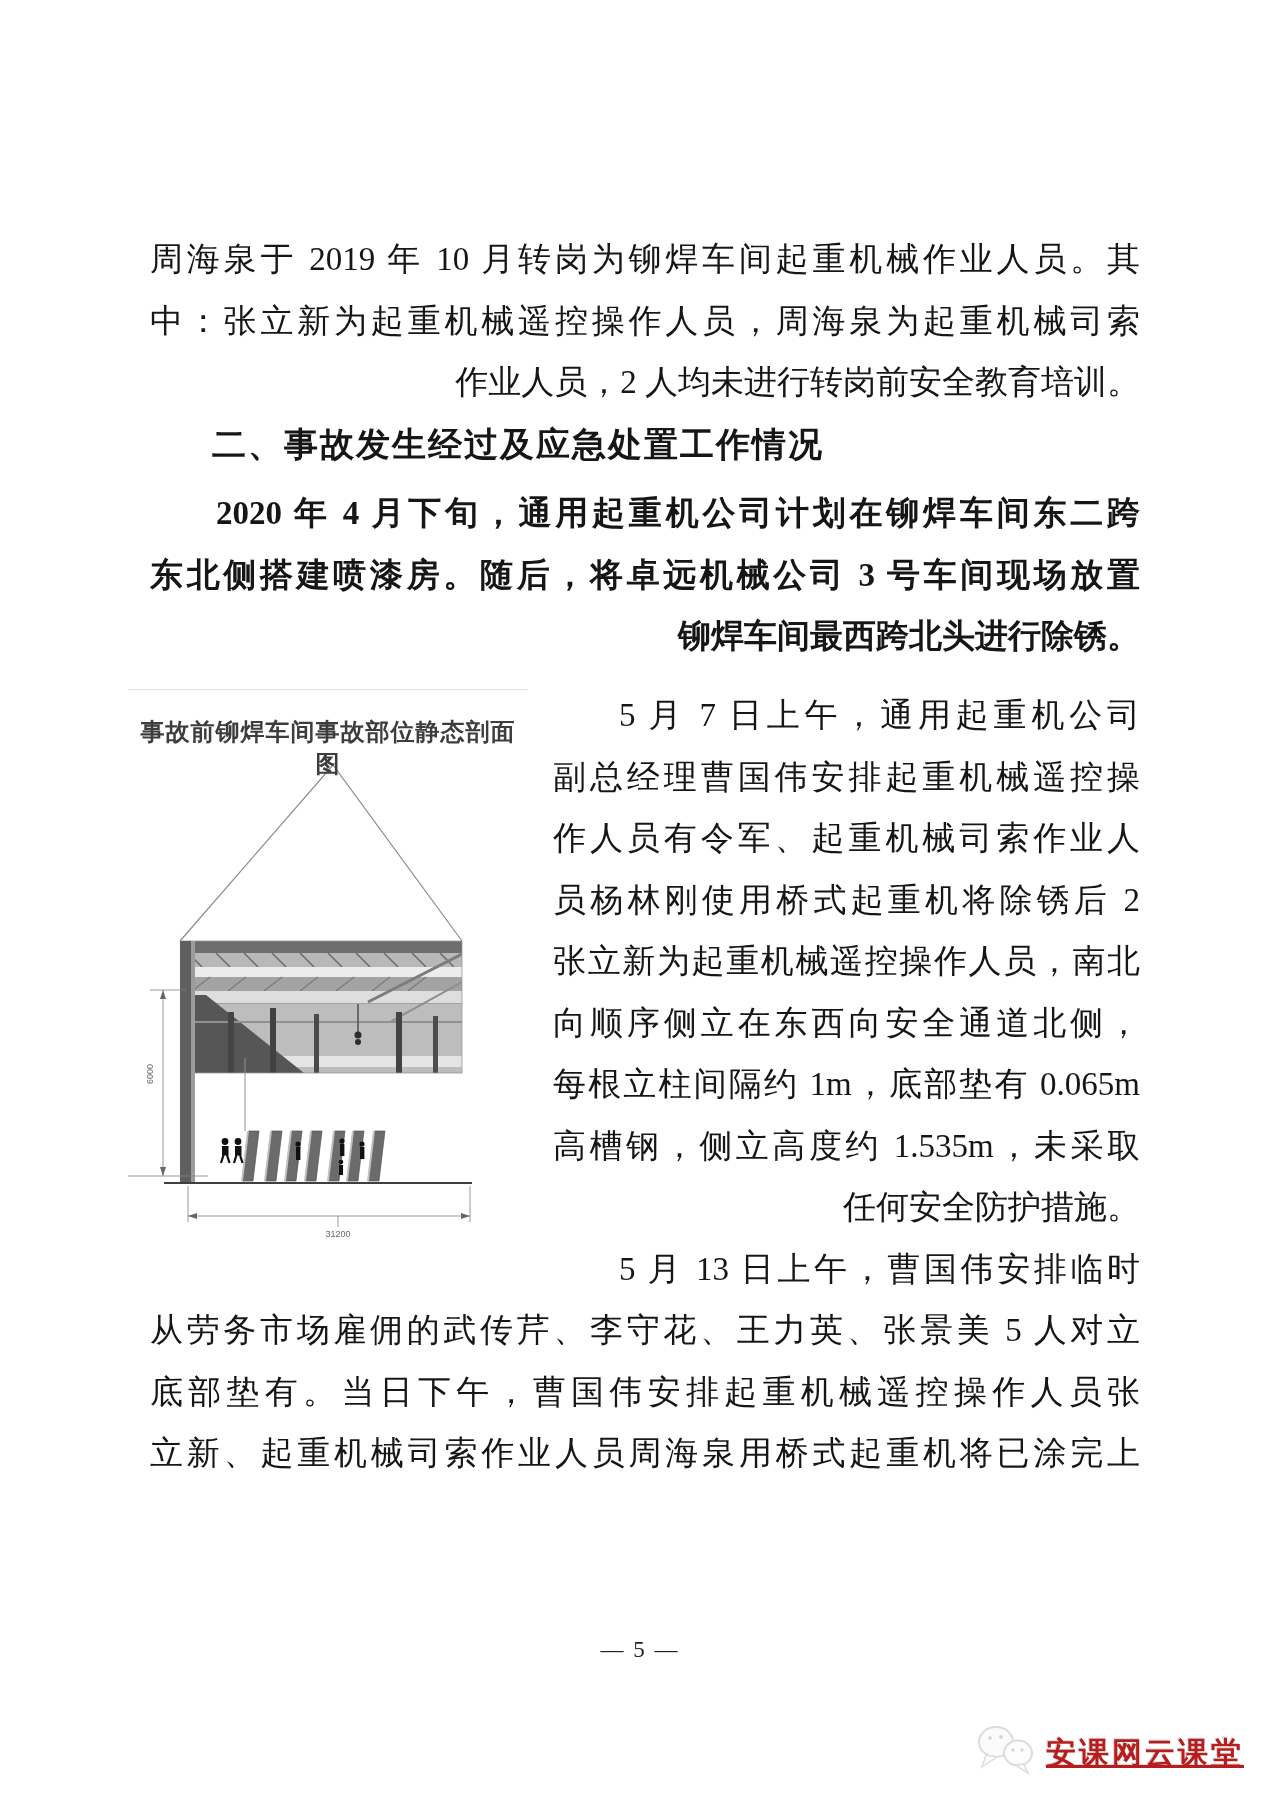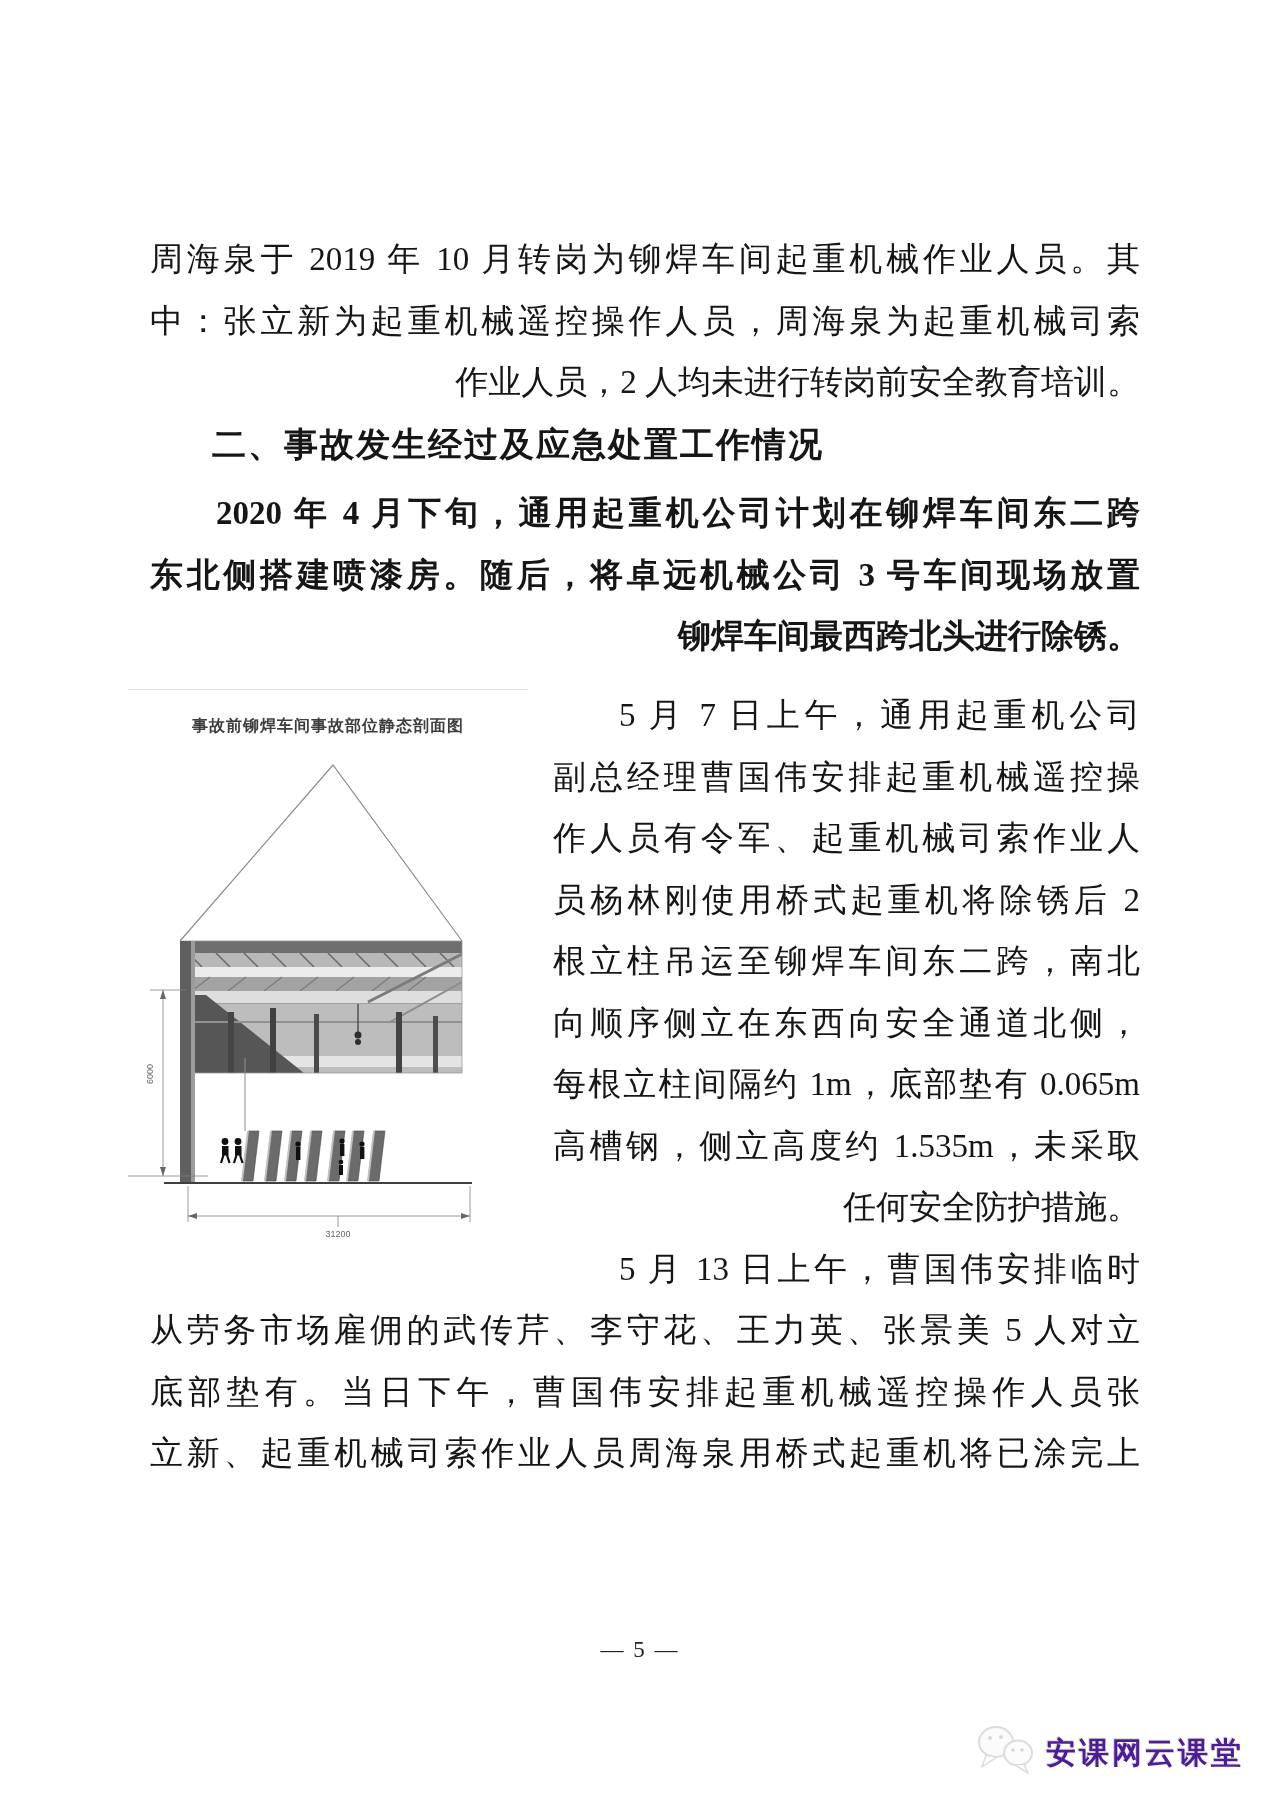--- a/index.html
+++ b/index.html
@@ -13,29 +13,29 @@
   .ind{text-indent:66px;}
   .heading{font-weight:bold;height:61.5px;line-height:61.5px;padding-left:62px;font-size:34px;letter-spacing:2px;}
   .p2{margin-top:8px;font-weight:bold;}
   .p3-first{margin-top:17.5px;}
   .fig{
     float:left;width:400px;height:605px;margin:21px 25px 0 -22px;
     border-top:1px solid #e2e2e2;box-sizing:border-box;position:relative;background:#ffffff;
   }
   .fig-title{
     position:absolute;top:26px;left:10px;width:380px;text-align:center;
-    font-size:16px;font-weight:bold;color:#3d3d3d;letter-spacing:1px;z-index:2;
+    font-size:24px;font-weight:bold;color:#3d3d3d;letter-spacing:1px;z-index:2;
   }
   .fig svg{position:absolute;left:0;top:0;}
   .footer{position:absolute;top:1637px;left:0;width:100%;text-align:center;font-size:23px;letter-spacing:2px;color:#222;}
   .wm-logo{position:absolute;left:974px;top:1722px;}
   .wm-text{
     position:absolute;left:1046px;top:1733px;font-size:30px;letter-spacing:3px;
-    color:#4c1d95;text-shadow:-1px -1px 0 #d7d7d7,1px 1px 0 #ffffff;
-    font-family:"Liberation Sans","DejaVu Sans",sans-serif;font-weight:bold;
+    color:#b91c1c;text-shadow:-1px -1px 0 #d7d7d7,1px 1px 0 #ffffff;
+    font-family:"Liberation Sans","DejaVu Sans",sans-serif;font-weight:bold;text-decoration:underline;
   }
 </style>
 </head>
 <body>
 
 <div class="page">
 
   <div class="content">
 
     <div class="para">
@@ -152,21 +152,21 @@
         <polygon points="342,526 333,523 333,529" fill="#666"></polygon>
         <text x="210" y="547" font-size="9" fill="#666" text-anchor="middle" font-family="Liberation Sans, sans-serif">31200</text>
       </svg>
     </div>
 
     <div class="para">
       <div class="ln ind p3-first">5 月 7 日上午，通用起重机公司</div>
       <div class="ln">副总经理曹国伟安排起重机械遥控操</div>
       <div class="ln">作人员有令军、起重机械司索作业人</div>
       <div class="ln">员杨林刚使用桥式起重机将除锈后 2</div>
-      <div class="ln">根立柱吊运至铆焊车间东二跨，南北</div>
+      <div class="ln">张立新为起重机械遥控操作人员，南北</div>
       <div class="ln">向顺序侧立在东西向安全通道北侧，</div>
       <div class="ln">每根立柱间隔约 1m，底部垫有 0.065m</div>
       <div class="ln">高槽钢，侧立高度约 1.535m，未采取</div>
       <div class="ln end">任何安全防护措施。</div>
     </div>
 
     <div class="para">
       <div class="ln ind">5 月 13 日上午，曹国伟安排临时</div>
       <div class="ln">从劳务市场雇佣的武传芹、李守花、王力英、张景美 5 人对立</div>
       <div class="ln">底部垫有。当日下午，曹国伟安排起重机械遥控操作人员张</div>

